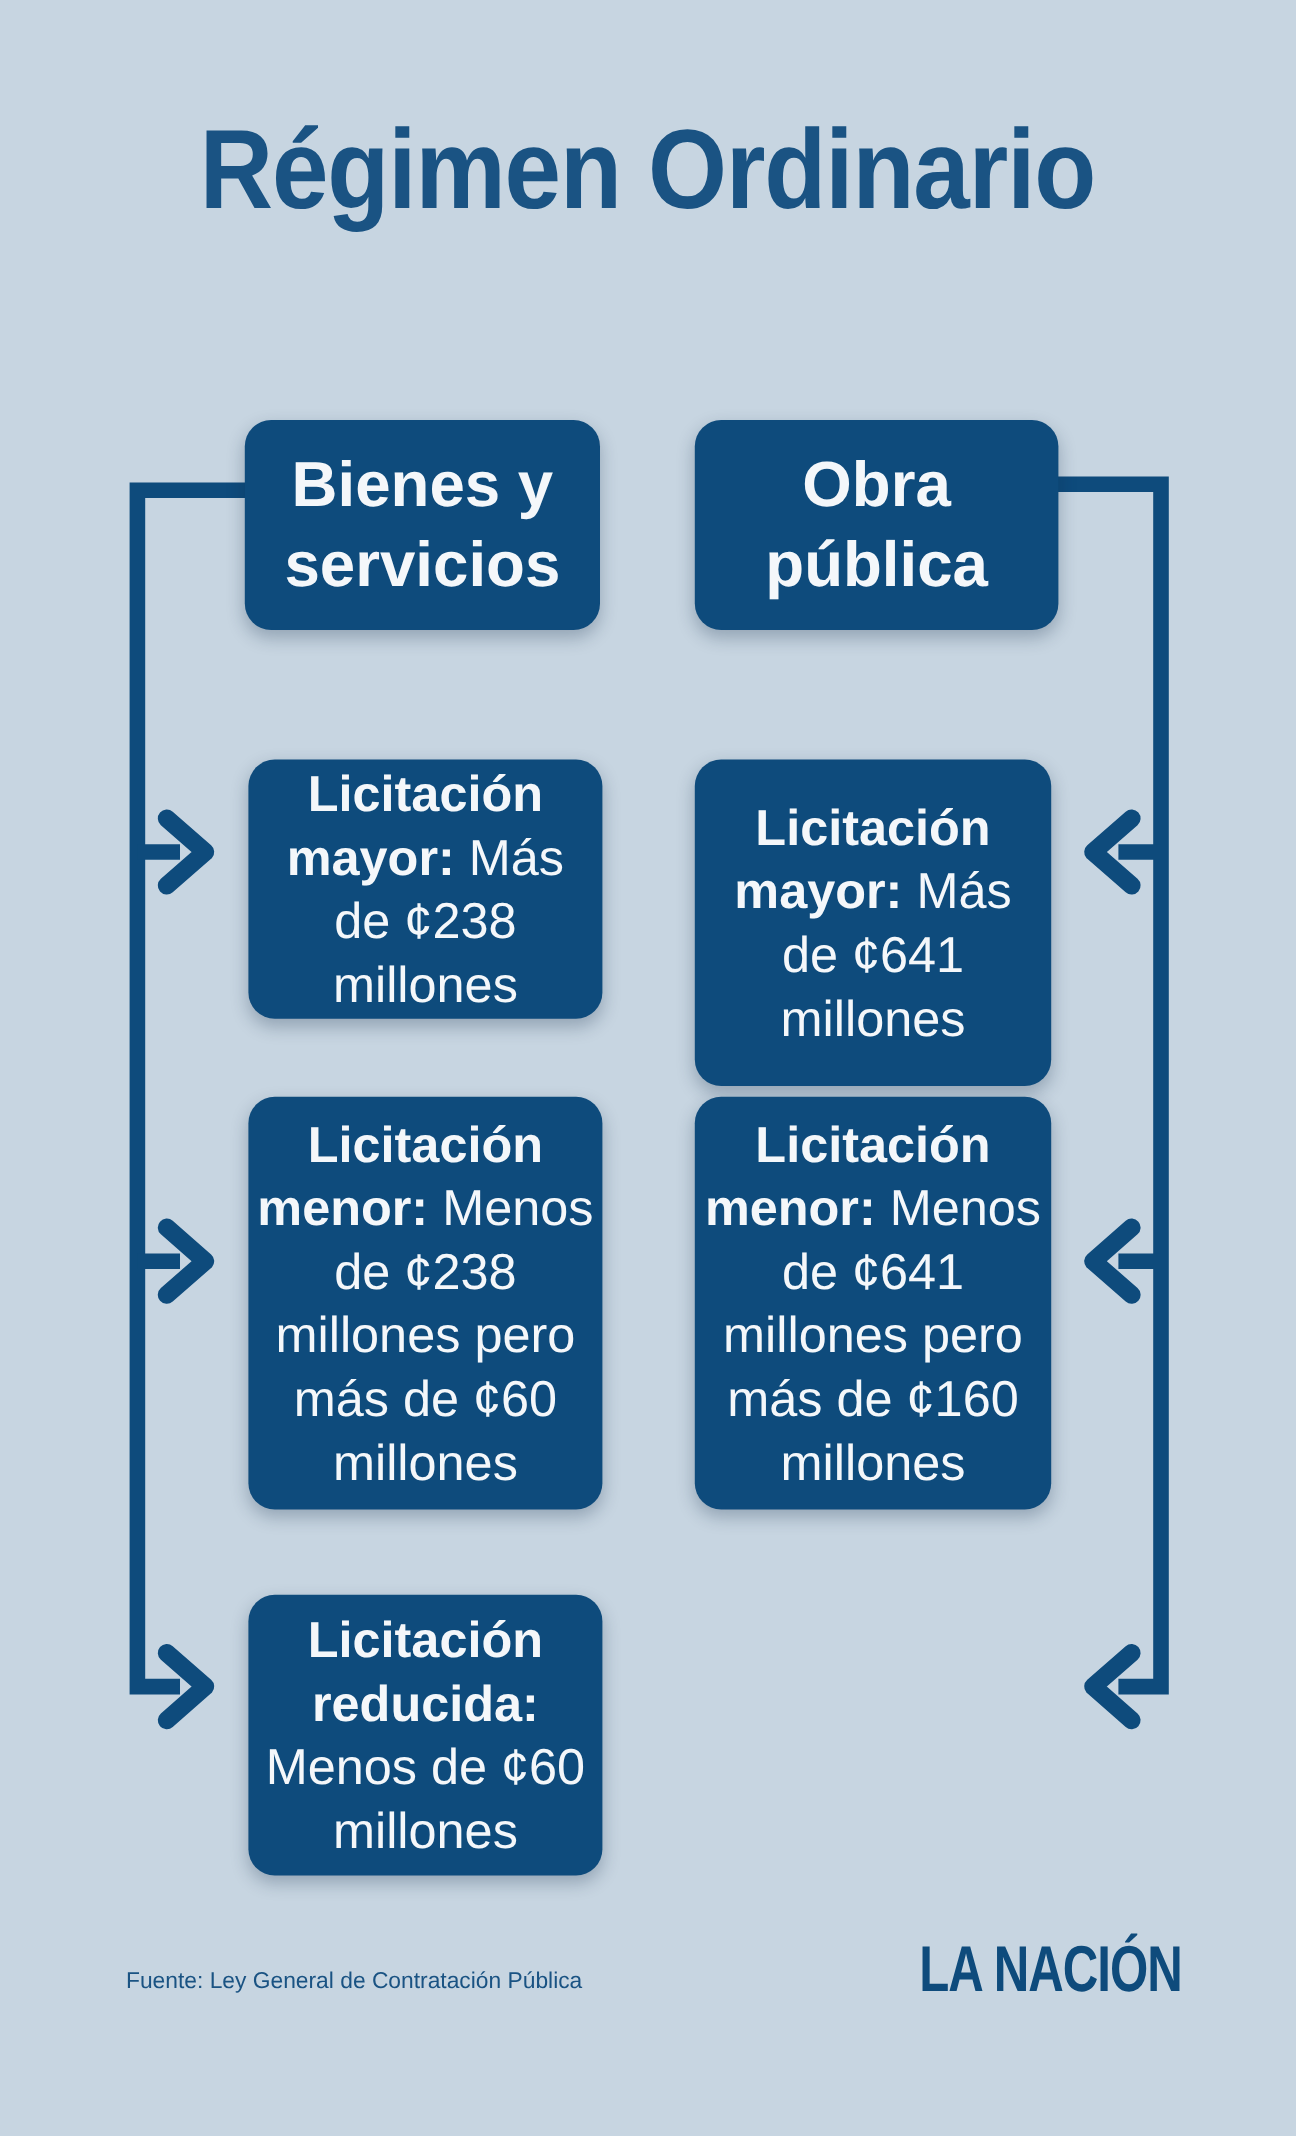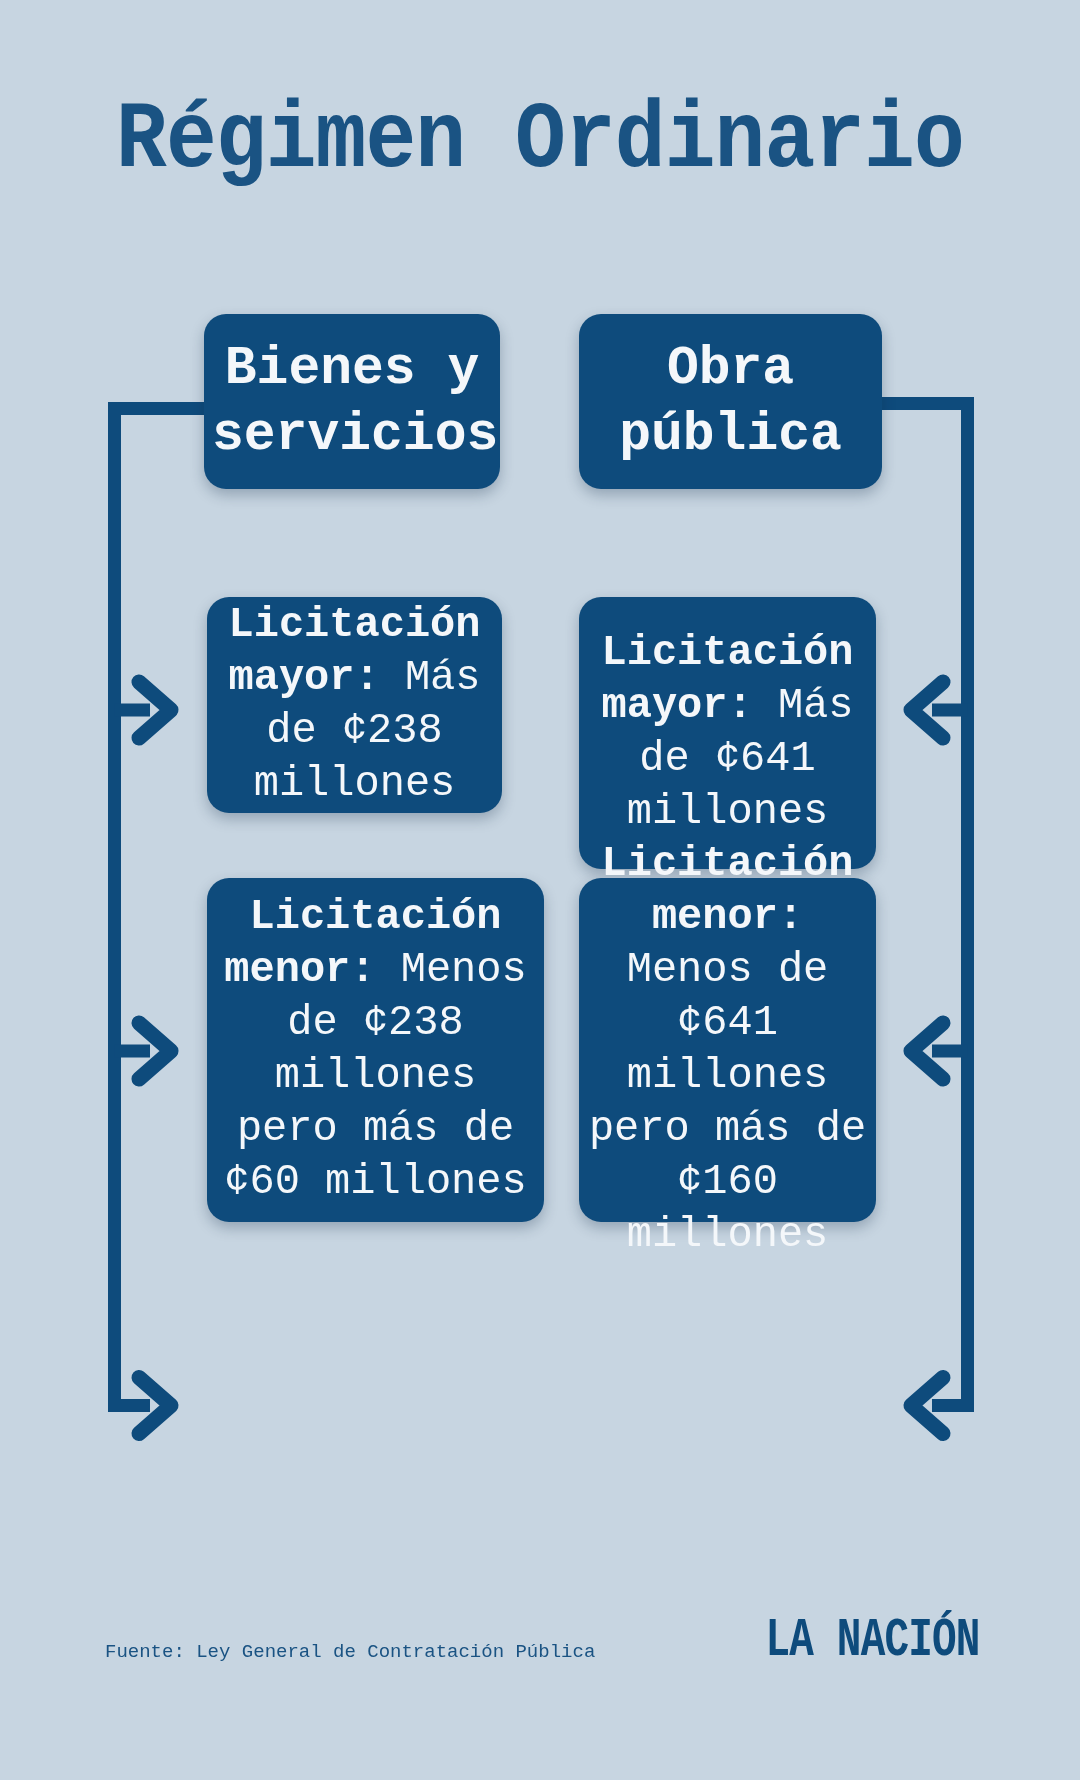--- a/index.html
+++ b/index.html
@@ -8,21 +8,21 @@
     --title-text:#1a5383;
     --box-text:#f4f7fa;
   }
   *{margin:0;padding:0;box-sizing:border-box;}
   html,body{width:1080px;height:1780px;}
   body{
     background:var(--background);
     font-family:"Liberation Sans","DejaVu Sans",sans-serif;
     overflow:hidden;
   }
-  .canvas{position:relative;width:1080px;height:1780px;background:var(--background);font-family:Liberation Mono, monospace;}
+  .canvas{position:relative;width:1080px;height:1780px;background:var(--background);}
 
   .page-title{
     position:absolute;top:86px;left:0;width:1080px;
     text-align:center;color:var(--title-text);
     font-size:94px;font-weight:700;line-height:110px;letter-spacing:-1px;
   }
   .page-title span{display:inline-block;transform:scaleX(.9);transform-origin:center;}
 
   .connectors{position:absolute;left:0;top:0;width:1080px;height:1780px;}
   .connectors path{stroke:var(--accent);fill:none;}
@@ -30,30 +30,31 @@
   .chev{stroke-width:15px;stroke-linecap:round;stroke-linejoin:round;}
 
   .box{
     position:absolute;
     background:var(--accent);
     border-radius:22px;
     color:var(--box-text);
     display:flex;align-items:center;justify-content:center;
     text-align:center;
     box-shadow:0 6px 14px rgba(13,40,70,.28);
+    margin-top:36px;
   }
   .box p{width:100%;}
   .header-box{font-size:53px;font-weight:700;line-height:66px;padding:0 8px;}
   .info-box{font-size:42px;line-height:53px;}
   .info-box strong{font-weight:700;}
 
   .hdr-left {left:204px;top:314px;width:296px;height:175px;}
   .hdr-right{left:579px;top:314px;width:303px;height:175px;}
   .c-l1{left:207px;top:597px; width:295px;height:216px;padding:12px 6px;}
-  .c-l2{left:207px;top:878px; width:337px;height:344px;padding:0 6px;}
+  .c-l2{left:207px;top:878px; width:295px;height:344px;padding:0 6px;}
   .c-l3{left:207px;top:1293px;width:295px;height:234px;padding:0 6px;}
   .c-r1{left:579px;top:597px; width:297px;height:272px;padding:0 8px;}
   .c-r2{left:579px;top:878px; width:297px;height:344px;padding:0 8px;}
   .c-r3{left:579px;top:1293px;width:297px;height:234px;padding:0 8px;}
 
   .source-line{
     position:absolute;left:105px;top:1641px;
     font-size:19px;color:var(--title-text);
   }
   .brand-logo{
@@ -94,20 +95,23 @@
   <div class="box header-box hdr-right">
     <p>Obra pública</p>
   </div>
 
   <div class="box info-box c-l1">
     <p><strong>Licitación mayor:</strong><span> Más de ¢238 millones</span></p>
   </div>
   <div class="box info-box c-l2">
     <p><strong>Licitación menor:</strong><span> Menos de ¢238 millones pero más de ¢60 millones</span></p>
   </div>
+  <div class="box info-box c-l3">
+    <p><strong>Licitación reducida:</strong><span> Menos de ¢60 millones</span></p>
+  </div>
 
   <div class="box info-box c-r1">
     <p><strong>Licitación mayor:</strong><span> Más de ¢641 millones</span></p>
   </div>
   <div class="box info-box c-r2">
     <p><strong>Licitación menor:</strong><span> Menos de ¢641 millones pero más de ¢160 millones</span></p>
   </div>
 
   <div class="source-line">Fuente: Ley General de Contratación Pública</div>
   <div class="brand-logo"><span>LA NACIÓN</span></div>

